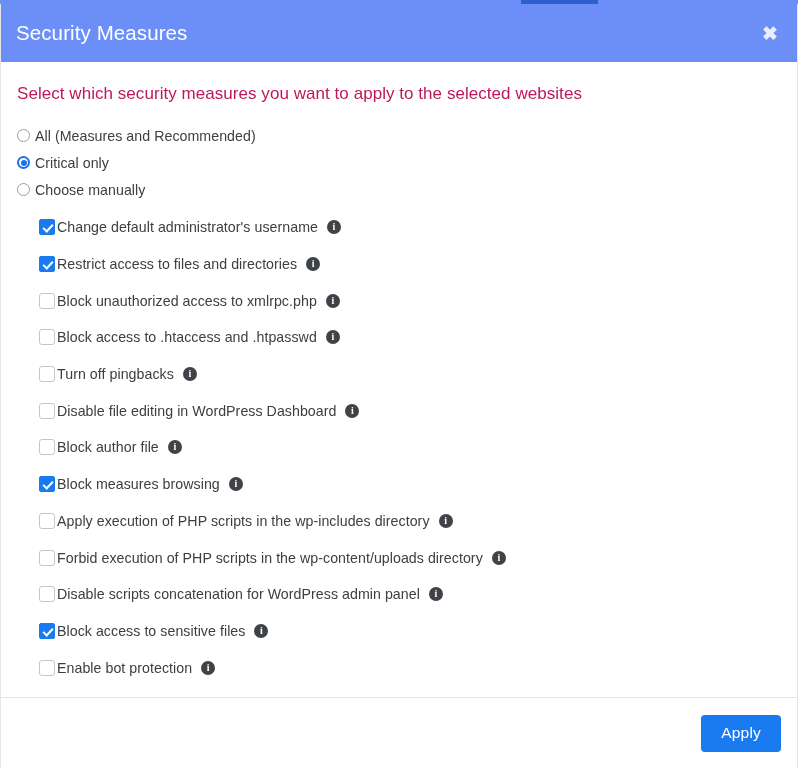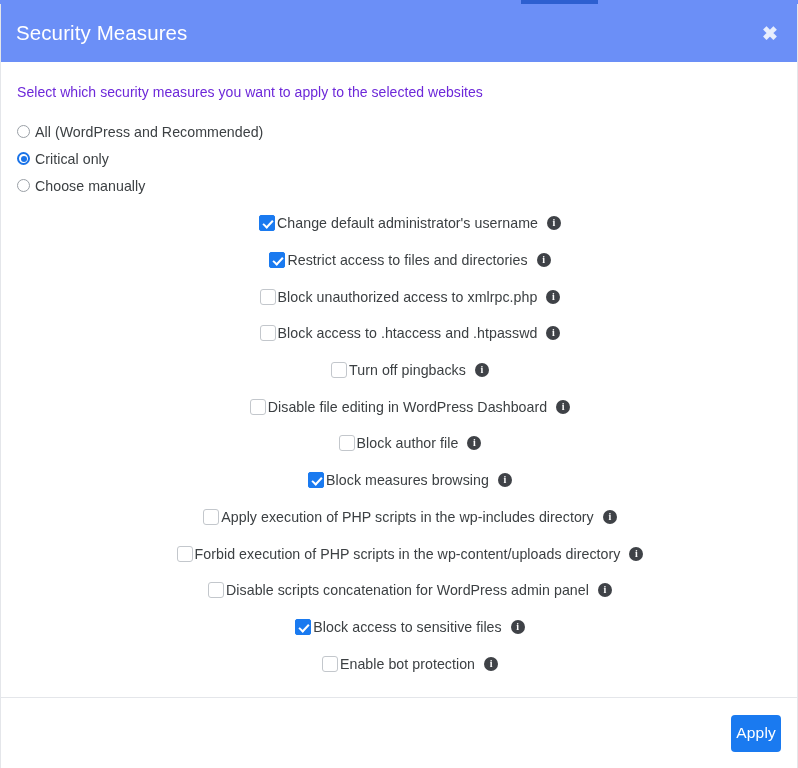--- a/index.html
+++ b/index.html
@@ -91,22 +91,22 @@
 
   
   .dialog-body {
     flex: 1 1 auto;
     padding: 22px 16px 0 16px;
     box-sizing: border-box;
     overflow: hidden;
   }
 
   .intro-text {
-    font-size: 14px;
-    color: #6d28d9;
+    font-size: 17px;
+    color: #be185d;
     margin: 0 0 18px 0;
     letter-spacing: 0.05px;
   }
 
   
   .radio-group {
     margin: 0 0 6px 0;
   }
   .radio-row {
     display: flex;
@@ -148,21 +148,20 @@
   
   .measure-list {
     margin: 6px 0 0 0;
     padding: 0 0 0 22px;
   }
   .measure-row {
     display: flex;
     align-items: center;
     height: 36.7px;
     cursor: pointer;
-    justify-content: center;
   }
   .cb-mark {
     width: 16px;
     height: 16px;
     border: 1px solid #c3c7cc;
     border-radius: 3px;
     background: #ffffff;
     box-sizing: border-box;
     margin-right: 2px;
     flex: 0 0 auto;
@@ -218,21 +217,21 @@
     padding-right: 16px;
     box-sizing: border-box;
   }
   .apply-btn {
     background: #1a7af0;
     color: #ffffff;
     font-size: 15.5px;
     font-family: "Liberation Sans", sans-serif;
     border: none;
     border-radius: 4px;
-    padding: 0 5px;
+    padding: 0 20px;
     height: 37px;
     cursor: pointer;
     letter-spacing: 0.2px;
   }
 </style>
 </head>
 <body>
 
 <div class="page">
 
@@ -247,21 +246,21 @@
     </div>
 
     <div class="dialog-body">
 
       <p class="intro-text">Select which security measures you want to apply to the selected websites</p>
 
       <div class="radio-group">
 
         <div class="radio-row">
           <span class="radio-mark"></span>
-          <span class="radio-label">All (WordPress and Recommended)</span>
+          <span class="radio-label">All (Measures and Recommended)</span>
         </div>
 
         <div class="radio-row selected">
           <span class="radio-mark"></span>
           <span class="radio-label">Critical only</span>
         </div>
 
         <div class="radio-row">
           <span class="radio-mark"></span>
           <span class="radio-label">Choose manually</span>

